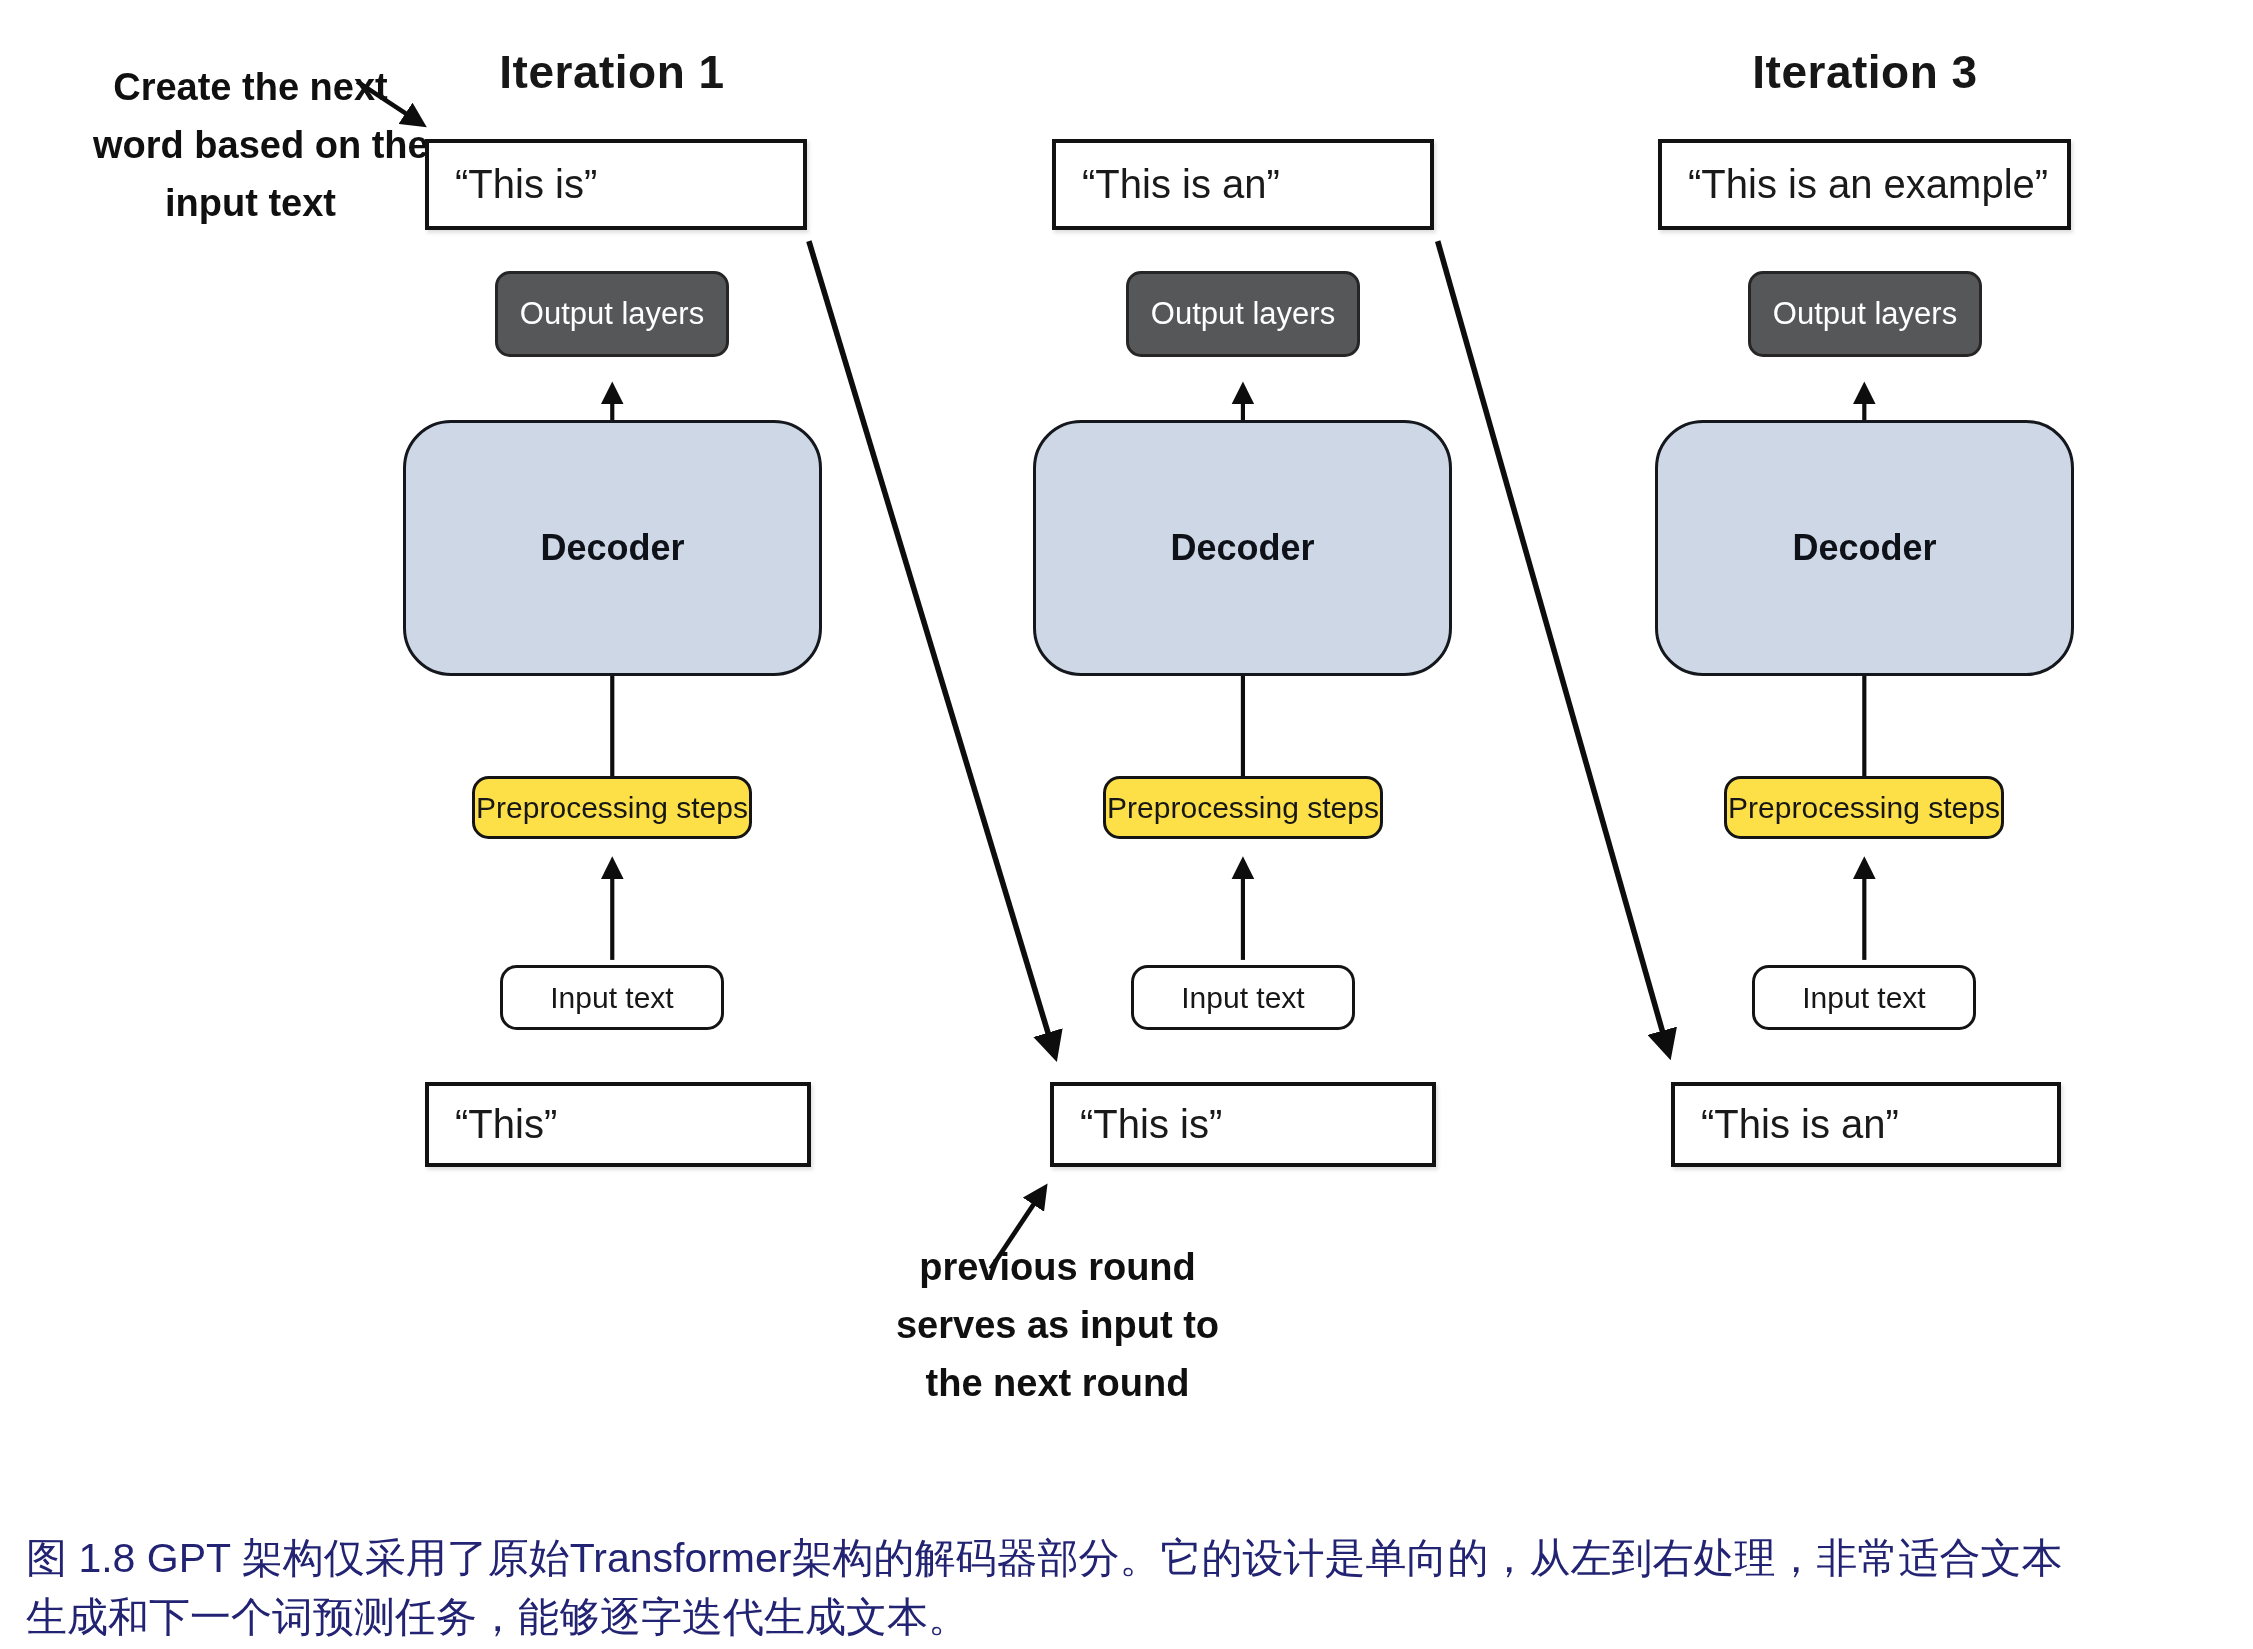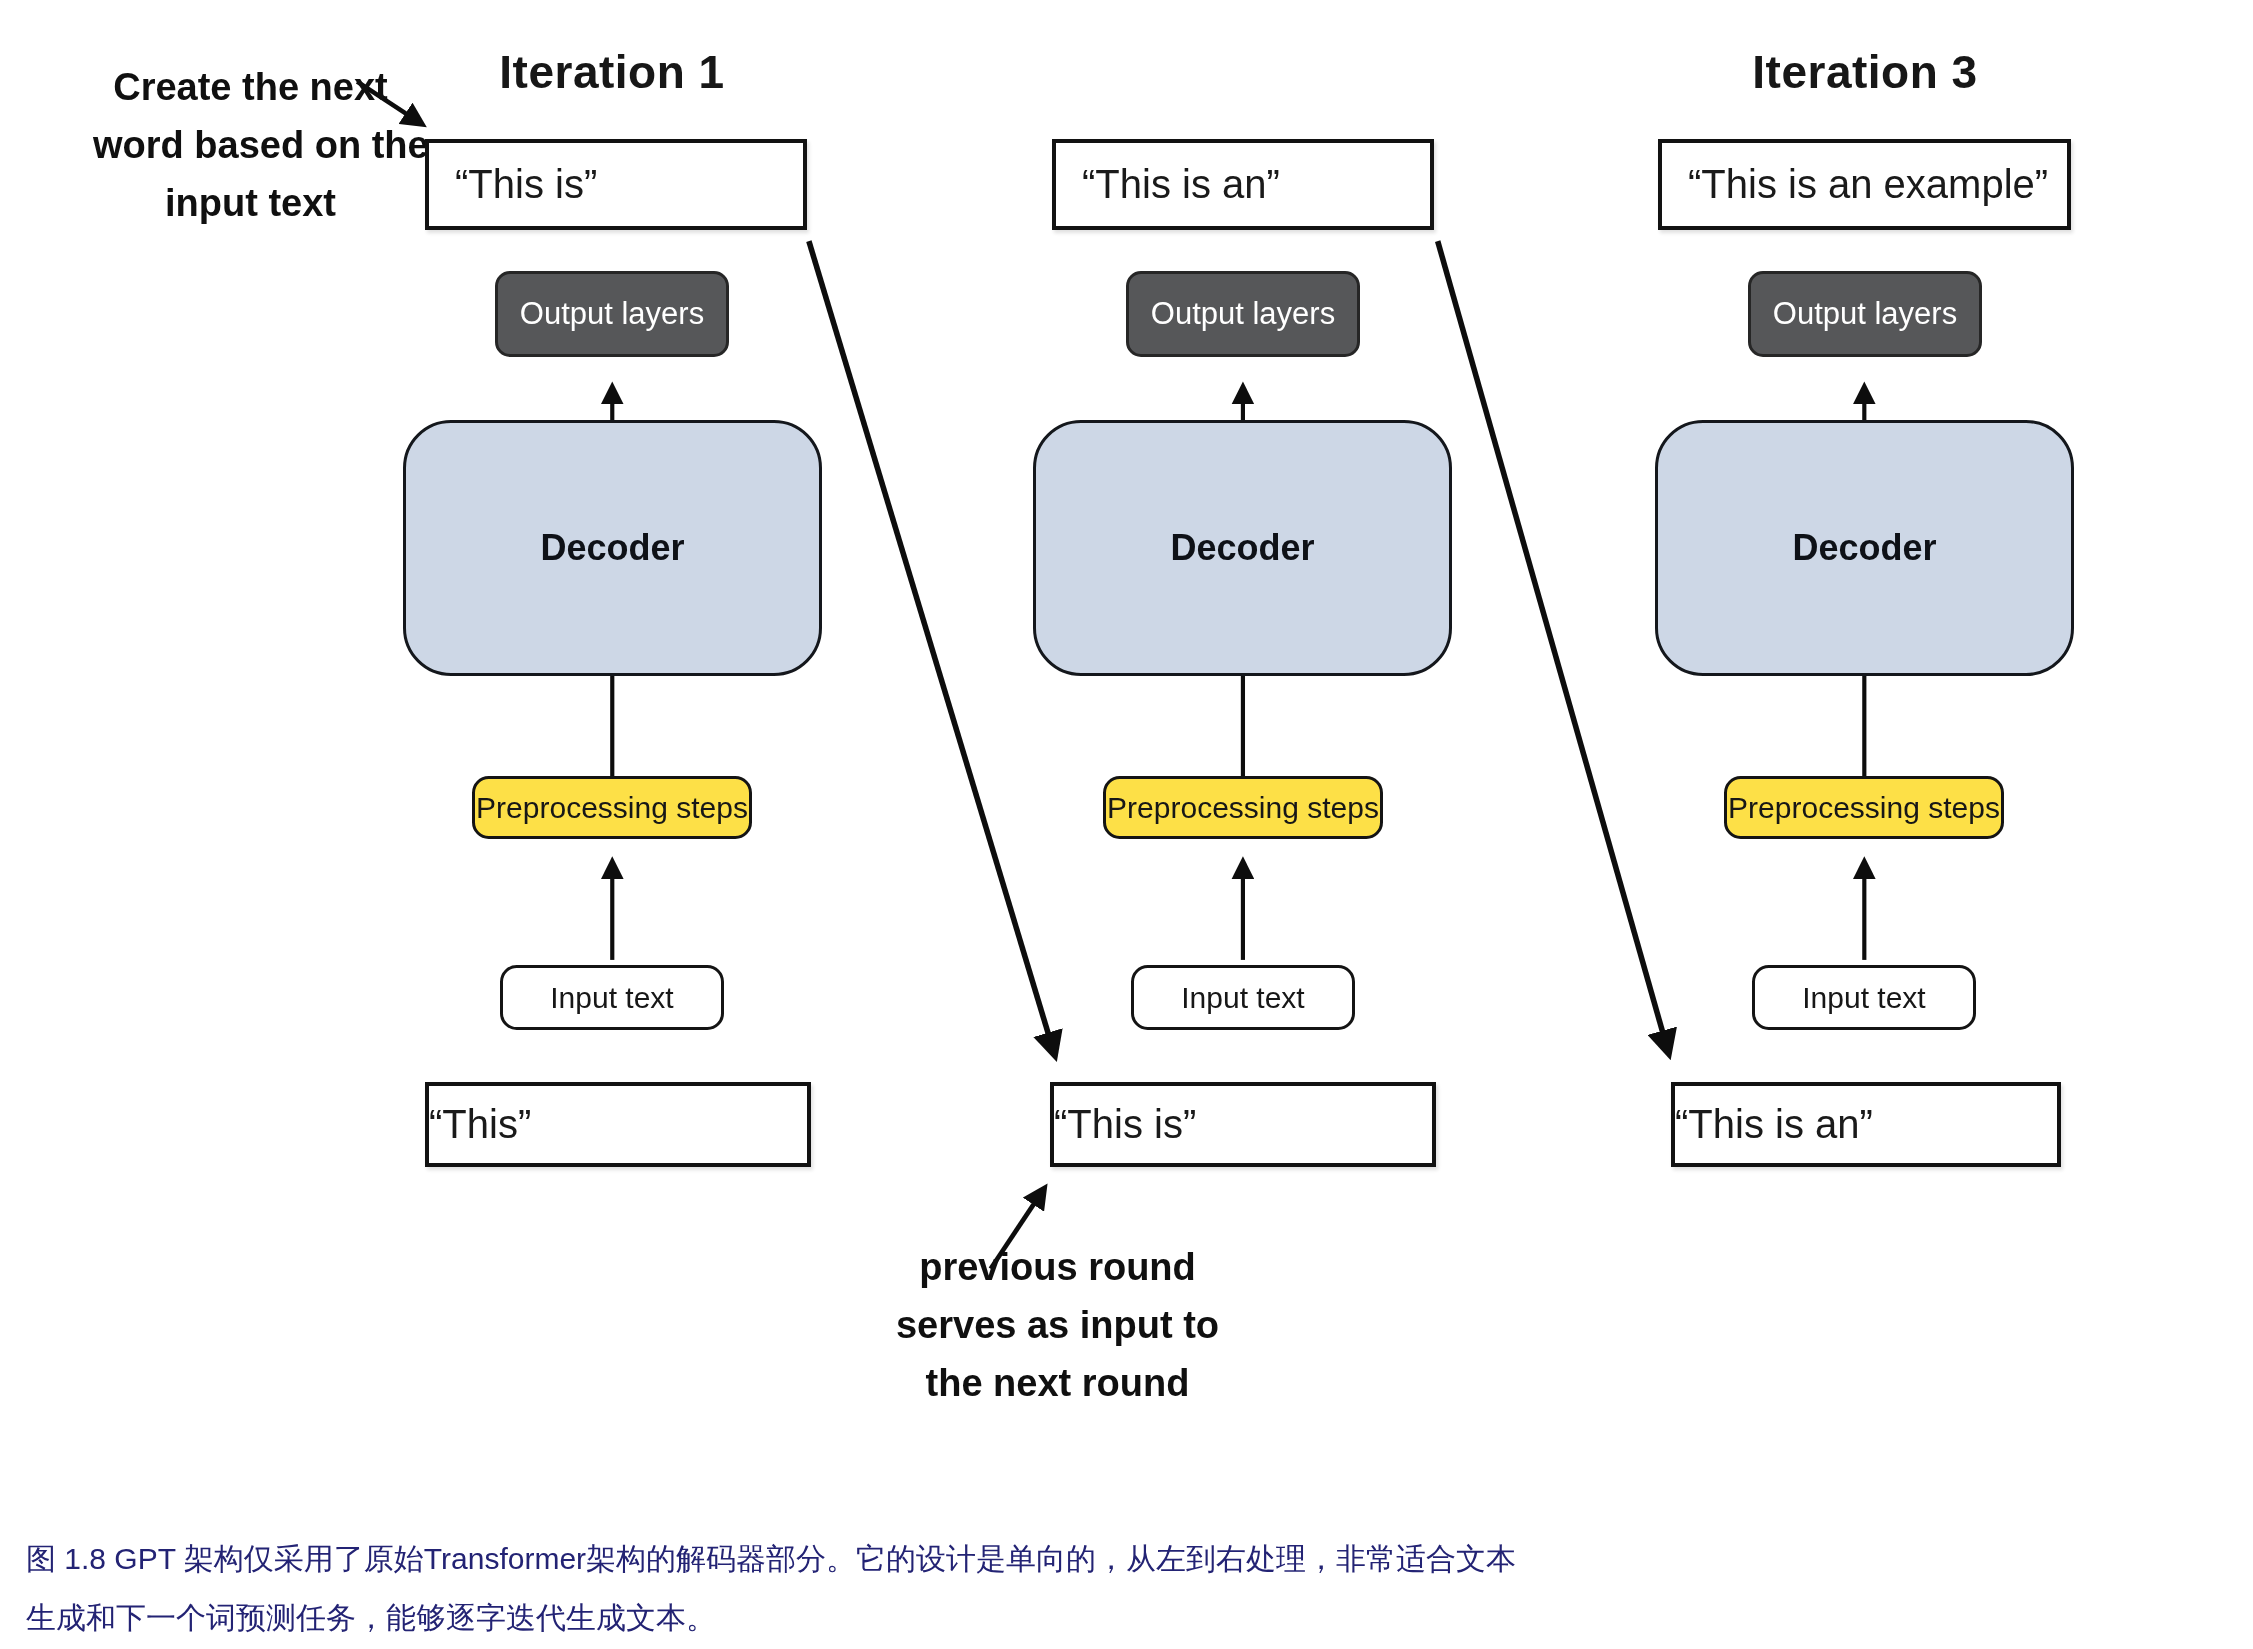--- a/index.html
+++ b/index.html
@@ -25,21 +25,21 @@
     font-size:40px;color:#1a1a1a;
     box-shadow:1.9px 2.8px 3.7px rgba(0,0,0,0.12);
   }
   .q1{left:425px;width:382px;}
   .q2{left:1052px;width:382px;}
   .q3{left:1658px;width:413px;}
 
   .bottom-quote{
     position:absolute;top:1082px;height:85px;box-sizing:border-box;
     background:#ffffff;border:4.6px solid #121212;
-    display:flex;align-items:center;
+    display:flex;align-items:center;padding-left:26px;
     font-size:40px;color:#1a1a1a;
     box-shadow:1.9px 2.8px 3.7px rgba(0,0,0,0.12);
   }
   .b1{left:425px;width:386px;}
   .b2{left:1050px;width:386px;}
   .b3{left:1671px;width:390px;}
 
   .output-layers{
     position:absolute;top:271px;width:234px;height:86px;box-sizing:border-box;
     background:#565759;border:3.7px solid #262626;border-radius:15px;
@@ -75,21 +75,21 @@
   .note{
     position:absolute;font-weight:bold;font-size:38px;color:#101010;
     text-align:center;line-height:58px;white-space:nowrap;
   }
   .note div{white-space:nowrap;}
   .note-top-left{left:93px;top:58px;width:315px;}
   .note-bottom{left:886px;top:1238px;width:343px;}
 
   .caption{
     position:absolute;left:26px;top:1529px;width:2217px;
-    font-size:30px;line-height:59px;color:#232374;
+    font-size:41px;line-height:59px;color:#232374;
   }
 
   svg.arrows{position:absolute;left:0;top:0;width:2254px;height:1649px;pointer-events:none;}
 </style>
 </head>
 <body>
 
 <div class="canvas">
 
   <svg class="arrows" viewBox="0 0 2430 1778">

